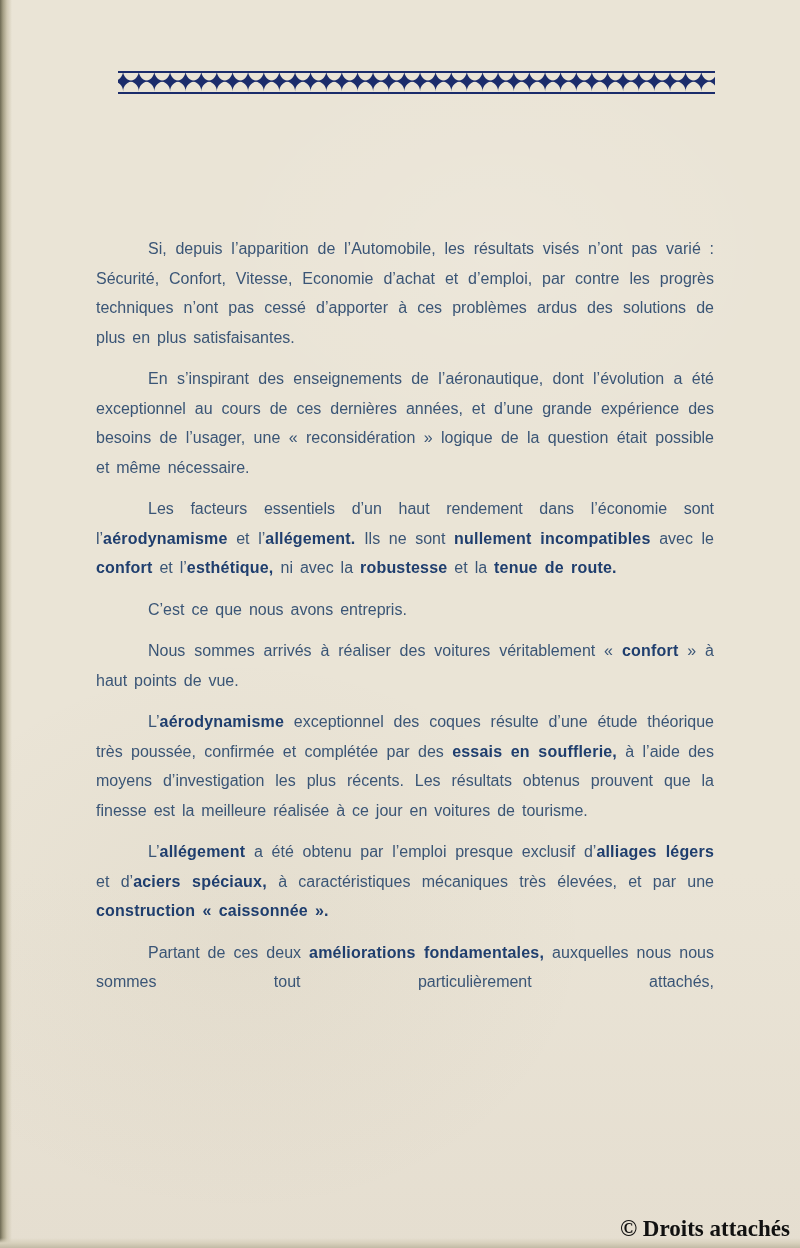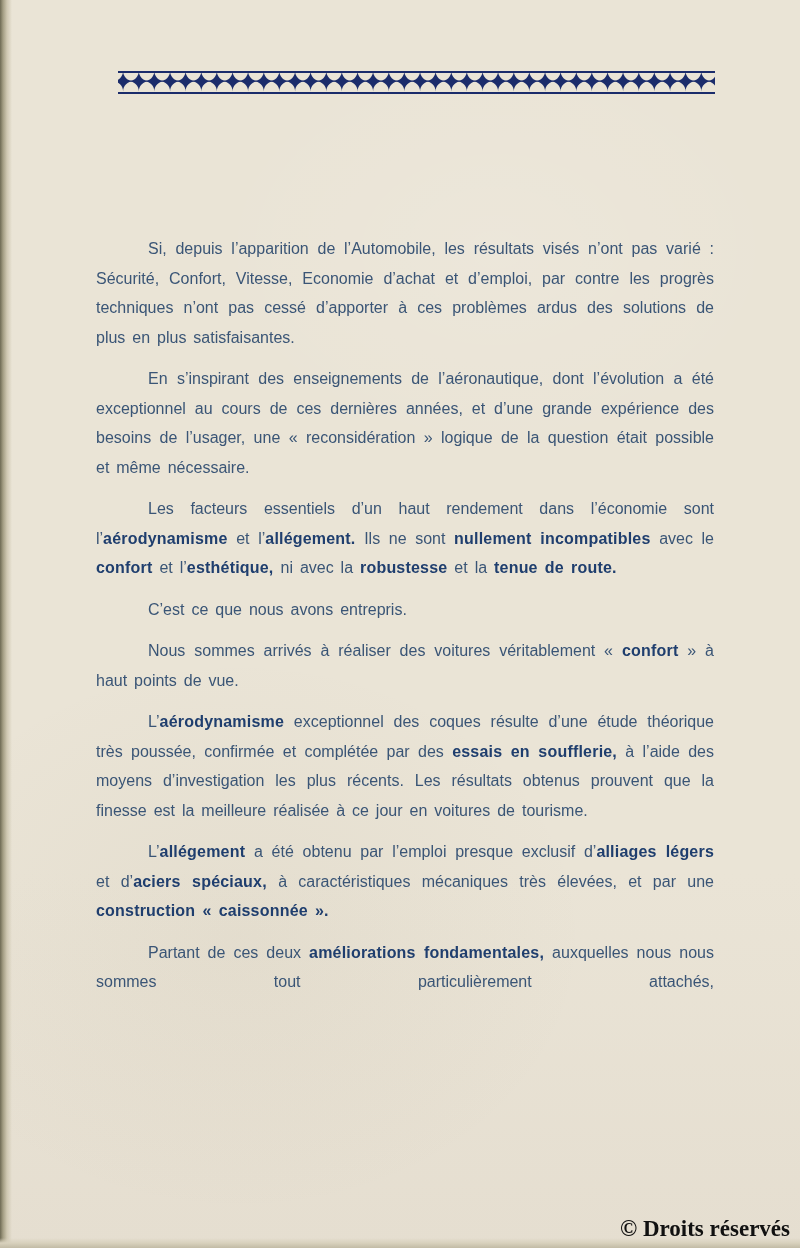--- a/index.html
+++ b/index.html
@@ -67,14 +67,14 @@
       <p><span>Si, depuis l’apparition de l’Automobile, les résultats visés n’ont pas varié : Sécurité, Confort, Vitesse, Economie d’achat et d’emploi, par contre les progrès techniques n’ont pas cessé d’apporter à ces problèmes ardus des solutions de plus en plus satisfaisantes.</span></p>
       <p><span>En s’inspirant des enseignements de l’aéronautique, dont l’évolution a été exceptionnel au cours de ces dernières années, et d’une grande expérience des besoins de l’usager, une « reconsidération » logique de la question était possible et même nécessaire.</span></p>
       <p><span>Les facteurs essentiels d’un haut rendement dans l’éco­nomie sont l’</span><b>aérodynamisme</b><span> et l’</span><b>allégement.</b><span> Ils ne sont </span><b>nullement incompatibles</b><span> avec le </span><b>confort</b><span> et l’</span><b>esthétique,</b><span> ni avec la </span><b>robustesse</b><span> et la </span><b>tenue de route.</b></p>
       <p><span>C’est ce que nous avons entrepris.</span></p>
       <p><span>Nous sommes arrivés à réaliser des voitures véritable­ment « </span><b>confort</b><span> » à haut points de vue.</span></p>
       <p><span>L’</span><b>aérodynamisme</b><span> exceptionnel des coques résulte d’une étude théorique très poussée, confirmée et complétée par des </span><b>essais en soufflerie,</b><span> à l’aide des moyens d’investigation les plus récents. Les résultats obtenus prouvent que la finesse est la meilleure réalisée à ce jour en voitures de tou­risme.</span></p>
       <p><span>L’</span><b>allégement</b><span> a été obtenu par l’emploi presque exclu­sif d’</span><b>alliages légers</b><span> et d’</span><b>aciers spéciaux,</b><span> à caractéristiques mécaniques très élevées, et par une </span><b>construction « cais­sonnée ».</b></p>
       <p class="justify-last"><span>Partant de ces deux </span><b>améliorations fondamentales,</b><span> aux­quelles nous nous sommes tout particulièrement attachés,</span></p>
     </div>
 
-  <div class="copyright">© Droits réservés</div>
+  <div class="copyright">© Droits attachés</div>
 </div>
 
 </body></html>

